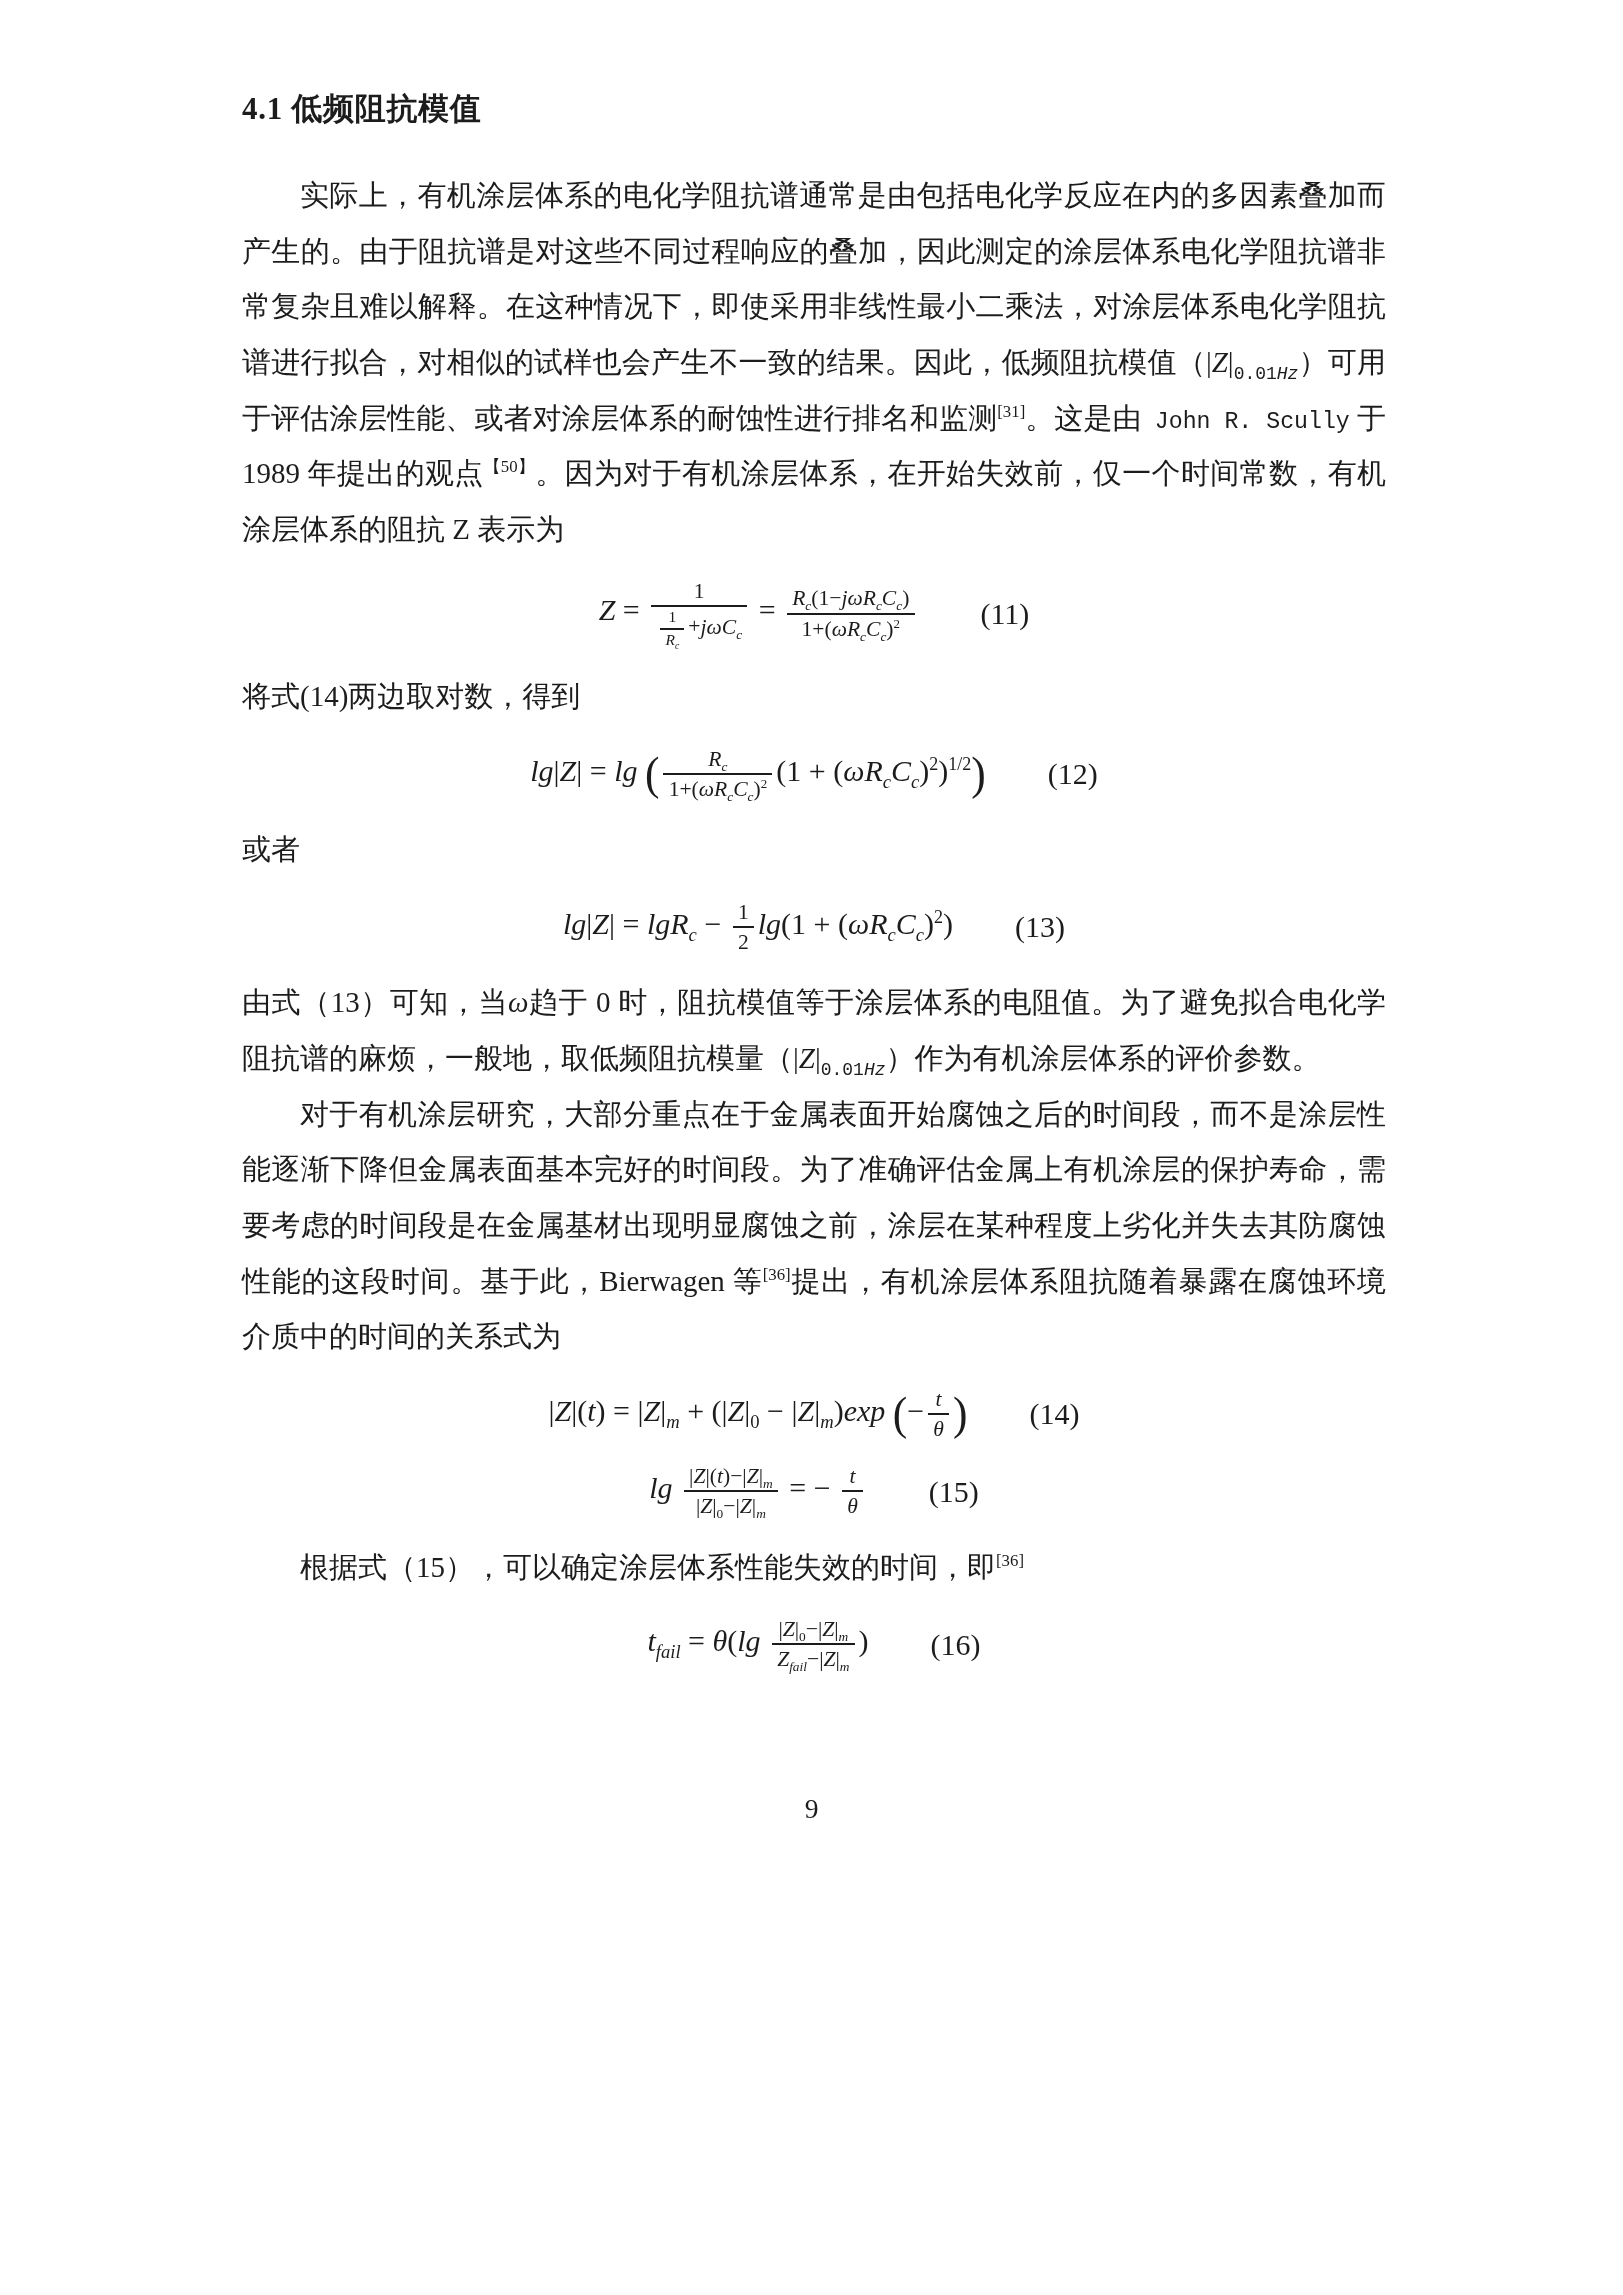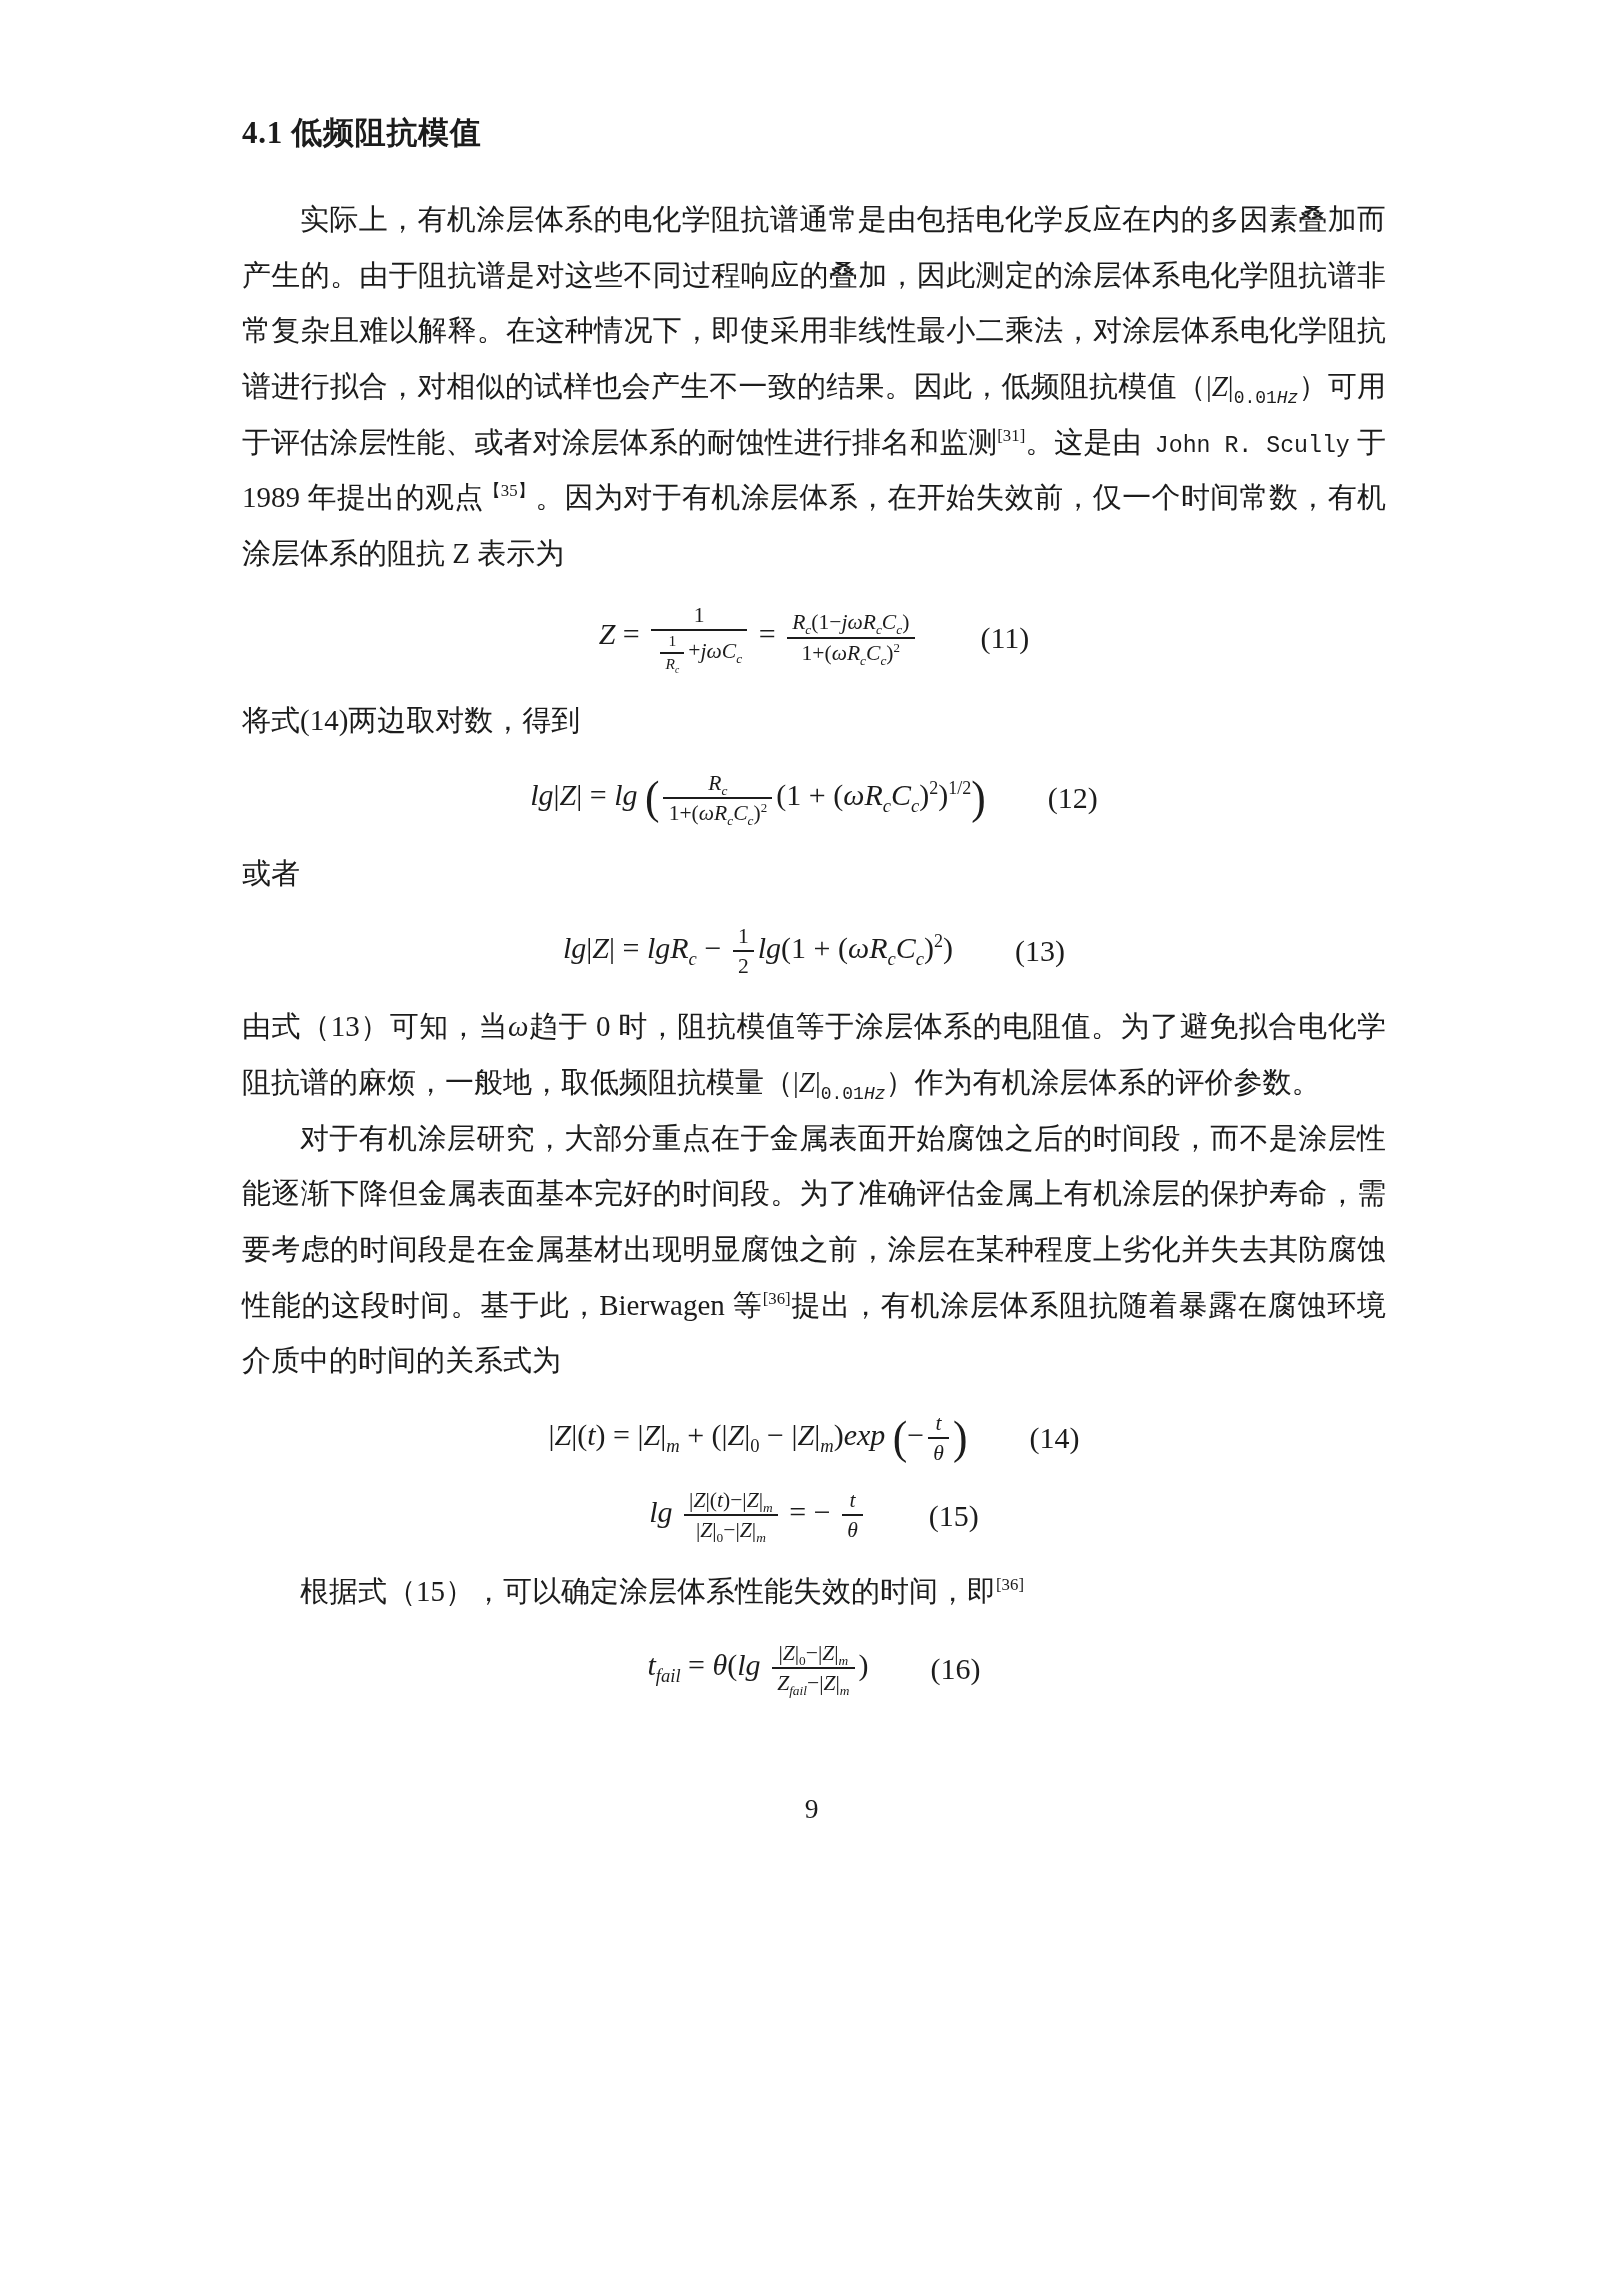--- a/index.html
+++ b/index.html
@@ -2,21 +2,21 @@
 <html style="font-size:10.5px"><head>
 <meta charset="utf-8">
 <style>
   html,body{margin:0;padding:0;background:#ffffff;}
   .page{
     position:relative;
     width:1623px;
     height:2020px;
     background:#ffffff;
     box-sizing:border-box;
-    padding:112px 237px 0 242px;
+    padding:88px 237px 0 242px;
     font-family:"Liberation Serif","DejaVu Serif",serif;
     color:#1c1c1c;
   }
   .heading{
     font-size:31px;
     font-weight:bold;
     margin:0 0 38px 0;
     letter-spacing:0.7px;
   }
   .para{
@@ -62,21 +62,21 @@
     font-size:27.5px;
   }
 </style>
 </head>
 <body>
 
 <div class="page">
 
   <h2 class="heading">4.1 低频阻抗模值</h2>
 
-  <p class="para indent">实际上，有机涂层体系的电化学阻抗谱通常是由包括电化学反应在内的多因素叠加而产生的。由于阻抗谱是对这些不同过程响应的叠加，因此测定的涂层体系电化学阻抗谱非常复杂且难以解释。在这种情况下，即使采用非线性最小二乘法，对涂层体系电化学阻抗谱进行拟合，对相似的试样也会产生不一致的结果。因此，低频阻抗模值（|<i>Z</i>|<sub>0.01<i>Hz</i></sub>）可用于评估涂层性能、或者对涂层体系的耐蚀性进行排名和监测<sup>[31]</sup>。这是由 <span class="latin-sm">John R. Scully</span> 于 1989 年提出的观点<sup>【35】</sup>。因为对于有机涂层体系，在开始失效前，仅一个时间常数，有机涂层体系的阻抗 Z 表示为</p>
+  <p class="para indent">实际上，有机涂层体系的电化学阻抗谱通常是由包括电化学反应在内的多因素叠加而产生的。由于阻抗谱是对这些不同过程响应的叠加，因此测定的涂层体系电化学阻抗谱非常复杂且难以解释。在这种情况下，即使采用非线性最小二乘法，对涂层体系电化学阻抗谱进行拟合，对相似的试样也会产生不一致的结果。因此，低频阻抗模值（|<i>Z</i>|<sub>0.01<i>Hz</i></sub>）可用于评估涂层性能、或者对涂层体系的耐蚀性进行排名和监测<sup>[31]</sup>。这是由 <span class="latin-sm">John R. Scully</span> 于 1989 年提出的观点<sup>【50】</sup>。因为对于有机涂层体系，在开始失效前，仅一个时间常数，有机涂层体系的阻抗 Z 表示为</p>
 
   <div class="equation">
     <span class="eq-body"><i>Z</i> = <span class="frac">
           <span class="num">1</span>
           <span class="den"><span class="frac">
               <span class="num">1</span>
               <span class="den"><i>R<sub>c</sub></i></span>
             </span>+<i>jωC<sub>c</sub></i></span>
         </span> = <span class="frac">
           <span class="num"><i>R<sub>c</sub></i>(1−<i>jωR<sub>c</sub>C<sub>c</sub></i>)</span>

